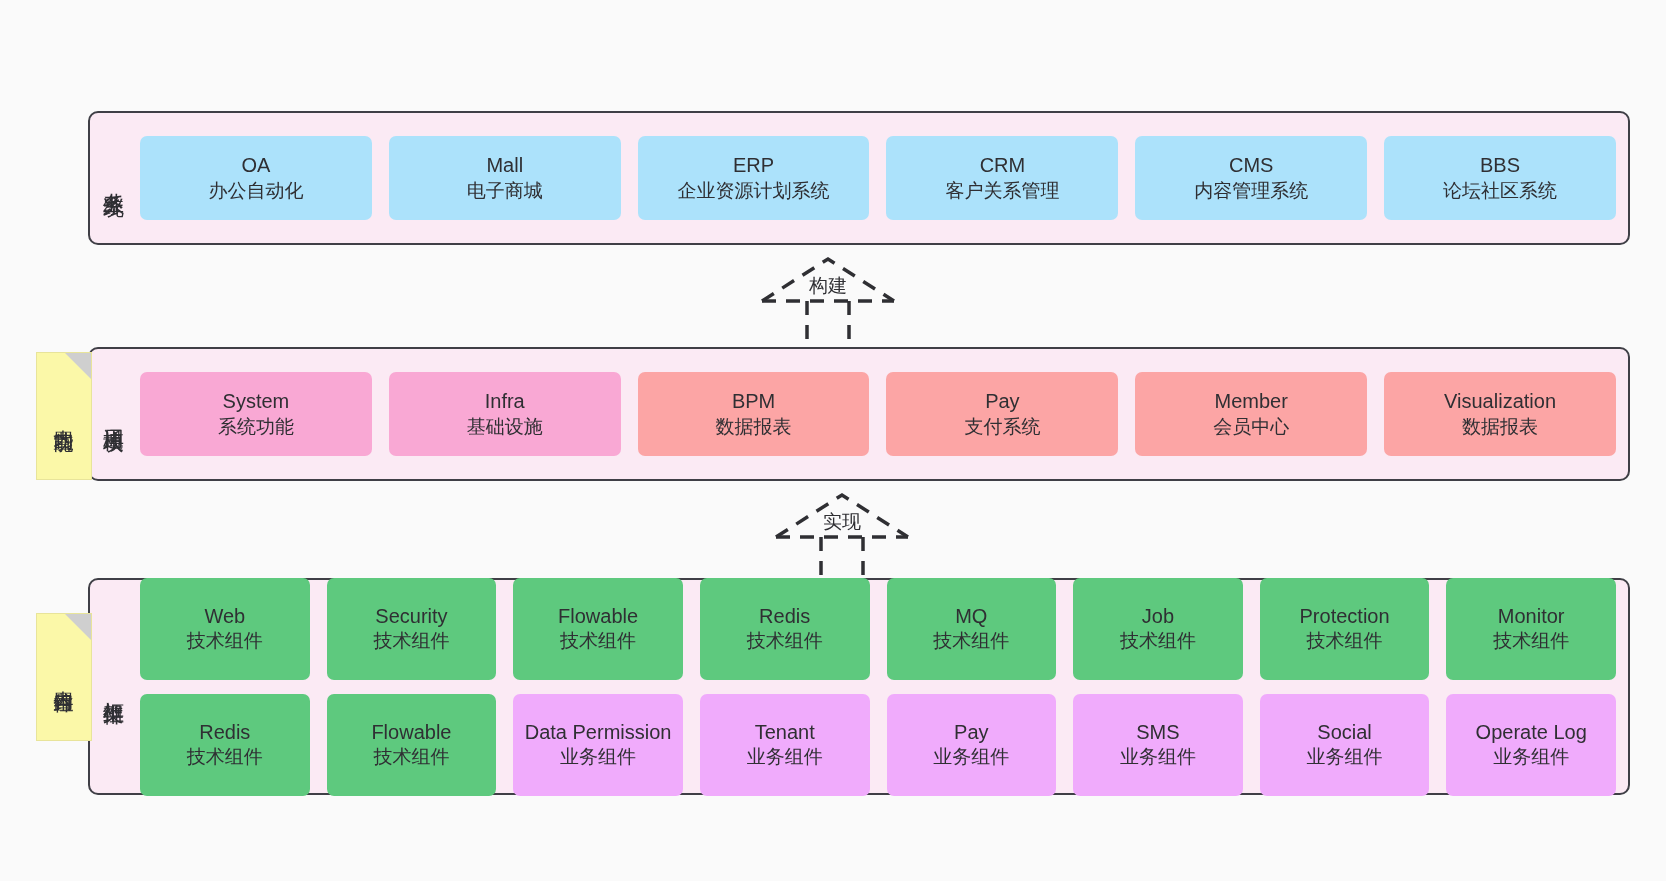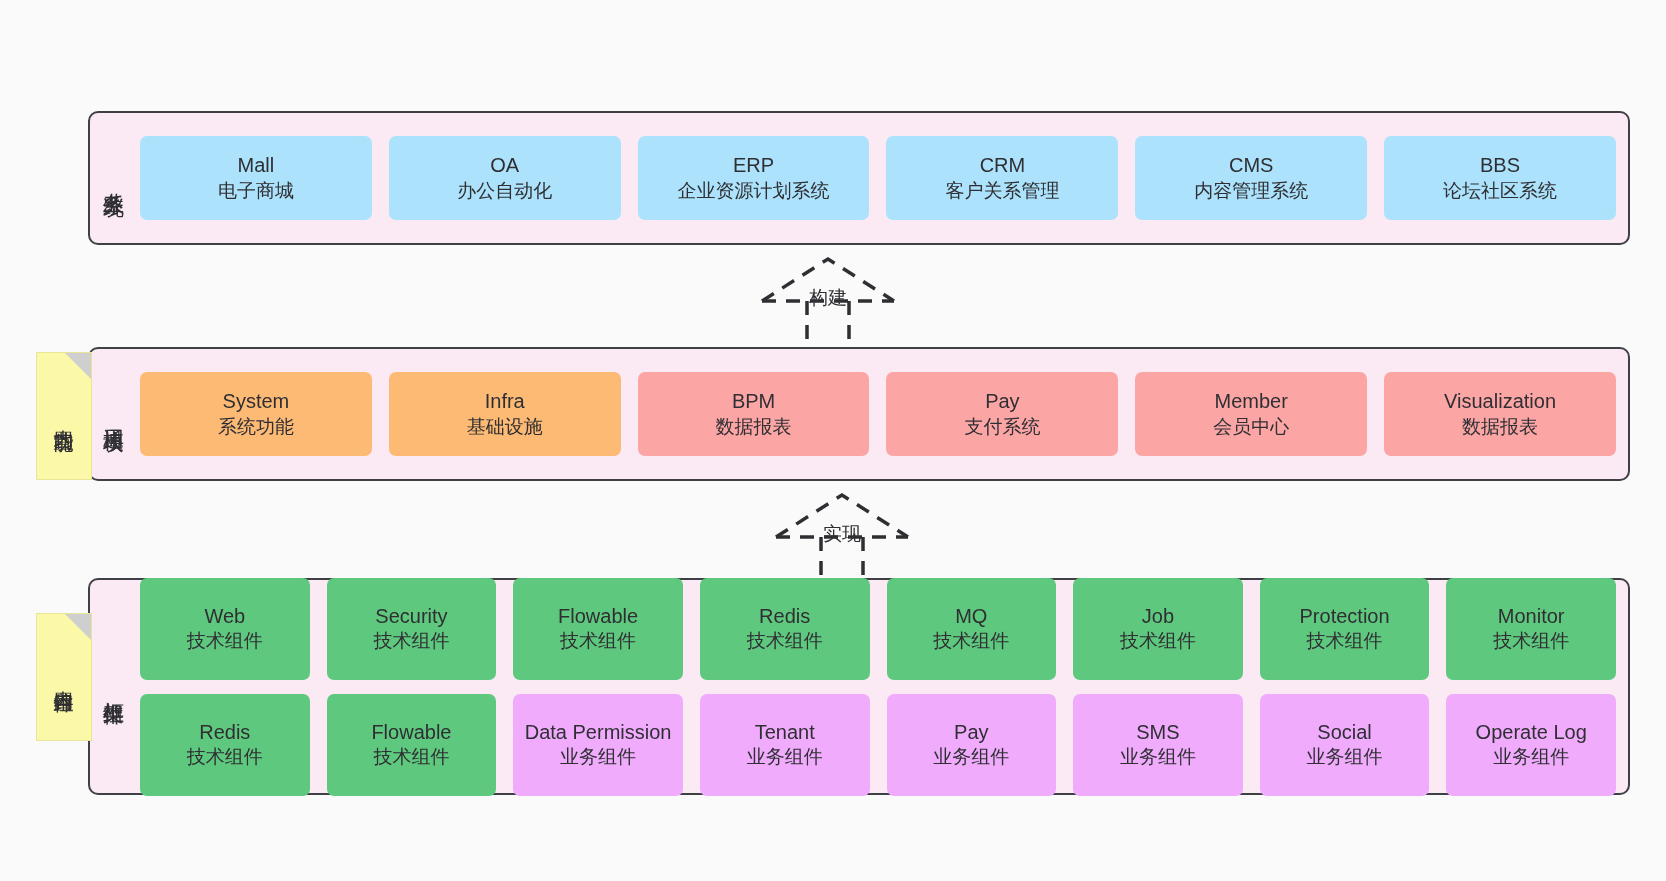--- a/index.html
+++ b/index.html
@@ -74,21 +74,21 @@
   }
   .card .cn {
     font-size: 19px;
   }
   .card.wrap .en { white-space: normal; }
 
   .h-tall { height: 84px; }
   .h-std  { height: 102px; }
 
   .c-blue        { background: #ace2fb; }
-  .c-red         { background: #fdba74; }
+  .c-red         { background: #f9a8d4; }
   .c-pink        { background: #fca5a5; }
   .c-green       { background: #5ec97e; }
   .c-green-light { background: #f0abfc; }
 
   
   .note {
     position: absolute;
     width: 54px;
     background: #fbf8a8;
     border: 1px solid #e8e49a;
@@ -118,42 +118,42 @@
   .arrow {
     position: absolute;
     width: 160px;
     height: 100px;
   }
   .arrow svg { display: block; overflow: visible; }
   .arrow .alabel {
     position: absolute;
     left: 50%;
     transform: translateX(-50%);
-    top: 32px;
+    top: 20px;
     font-size: 19px;
     background: transparent;
     color: #2f2f33;
     white-space: nowrap;
     padding: 0 2px;
   }
 </style>
 </head>
 <body>
 
 <div class="layer" id="layer-business" style="left:88px; top:111px; width:1542px; height:134px;">
   <div class="layer-title">业务系统</div>
   <div class="layer-body">
     <div class="row">
       <div class="card c-blue h-tall">
+        <span class="en">OA</span>
+        <span class="cn">办公自动化</span>
+      </div>
+      <div class="card c-blue h-tall">
         <span class="en">Mall</span>
         <span class="cn">电子商城</span>
-      </div>
-      <div class="card c-blue h-tall">
-        <span class="en">OA</span>
-        <span class="cn">办公自动化</span>
       </div>
       <div class="card c-blue h-tall">
         <span class="en">ERP</span>
         <span class="cn">企业资源计划系统</span>
       </div>
       <div class="card c-blue h-tall">
         <span class="en">CRM</span>
         <span class="cn">客户关系管理</span>
       </div>
       <div class="card c-blue h-tall">

